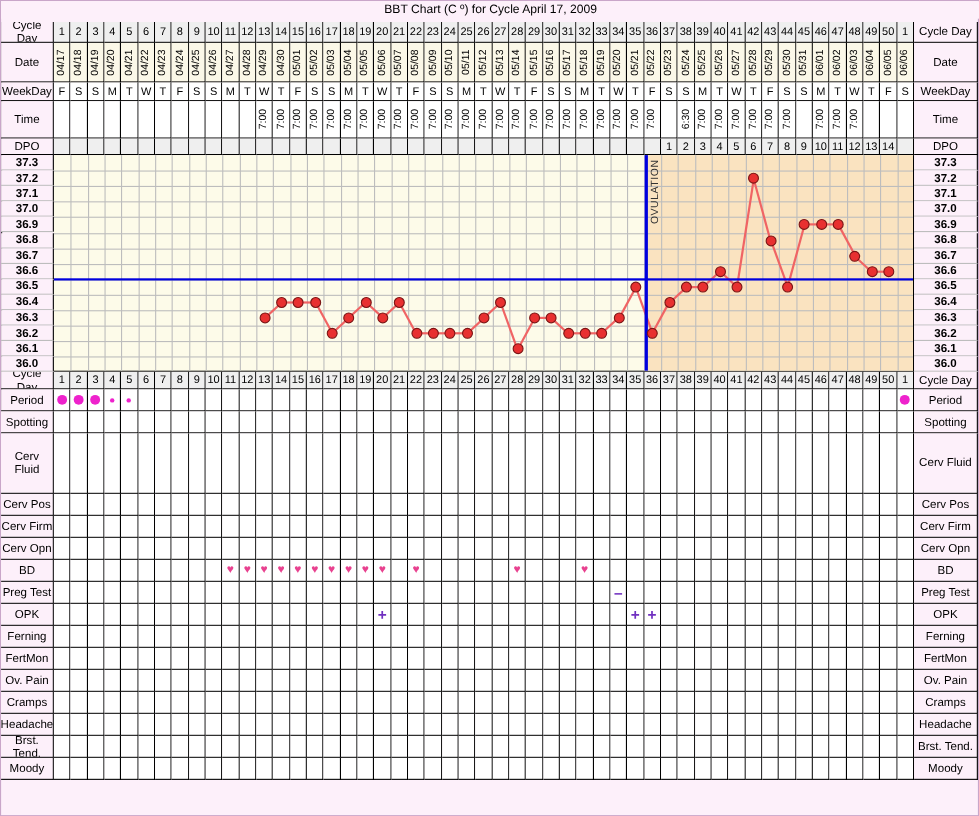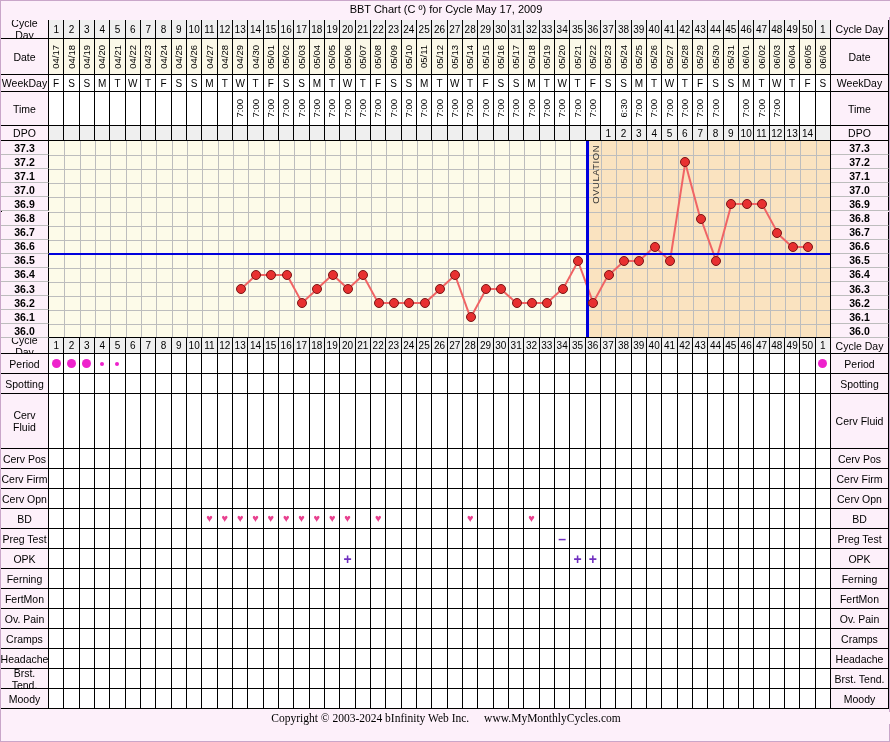--- a/index.html
+++ b/index.html
@@ -59,21 +59,21 @@
 
   #footer{position:absolute;left:0;width:890px;text-align:center;font-family:"Liberation Serif",serif;
           font-size:11.5px;background:#fdf0fa;color:#000;}
   #footer span{margin:0 6px;}
 </style>
 </head>
 <body>
 
 <div id="root">
 
-  <div id="title">BBT Chart (C º) for Cycle May 17, 2009</div>
+  <div id="title">BBT Chart (C º) for Cycle April 17, 2009</div>
 
   <div id="grid-layer">
       <div class="abs" style="left: 0px; top: 19px; width: 1px; height: 353.4px; background: rgb(0, 0, 0);"></div>
       <div class="lbl" style="left: 0px; top: 19px; width: 48px; height: 19px;">Cycle Day</div>
       <div class="cell hdrcell" style="left: 48px; top: 19px; width: 15.3333px; height: 19px;">1</div>
       <div class="cell hdrcell" style="left: 63.3333px; top: 19px; width: 15.3333px; height: 19px;">2</div>
       <div class="cell hdrcell" style="left: 78.6667px; top: 19px; width: 15.3333px; height: 19px;">3</div>
       <div class="cell hdrcell" style="left: 94px; top: 19px; width: 15.3333px; height: 19px;">4</div>
       <div class="cell hdrcell" style="left: 109.333px; top: 19px; width: 15.3333px; height: 19px;">5</div>
       <div class="cell hdrcell" style="left: 124.667px; top: 19px; width: 15.3333px; height: 19px;">6</div>
@@ -1665,17 +1665,13 @@
       <div class="cell" style="left: 722.667px; top: 688.4px; width: 15.3333px; height: 20px;"></div>
       <div class="cell" style="left: 738px; top: 688.4px; width: 15.3333px; height: 20px;"></div>
       <div class="cell" style="left: 753.333px; top: 688.4px; width: 15.3333px; height: 20px;"></div>
       <div class="cell" style="left: 768.667px; top: 688.4px; width: 15.3333px; height: 20px;"></div>
       <div class="cell" style="left: 784px; top: 688.4px; width: 15.3333px; height: 20px;"></div>
       <div class="cell" style="left: 799.333px; top: 688.4px; width: 15.3333px; height: 20px;"></div>
       <div class="cell" style="left: 814.667px; top: 688.4px; width: 15.3333px; height: 20px;"></div>
       <div class="lbl" style="left: 830px; top: 688.4px; width: 58px; height: 20px;">Moody</div>
     </div>
 
-  <div id="footer" style="top: 711.4px;">
-    <span>Copyright © 2003-2024 bInfinity Web Inc.</span>
-    <span>www.MyMonthlyCycles.com</span>
-  </div>
 </div>
 
 </body></html>

